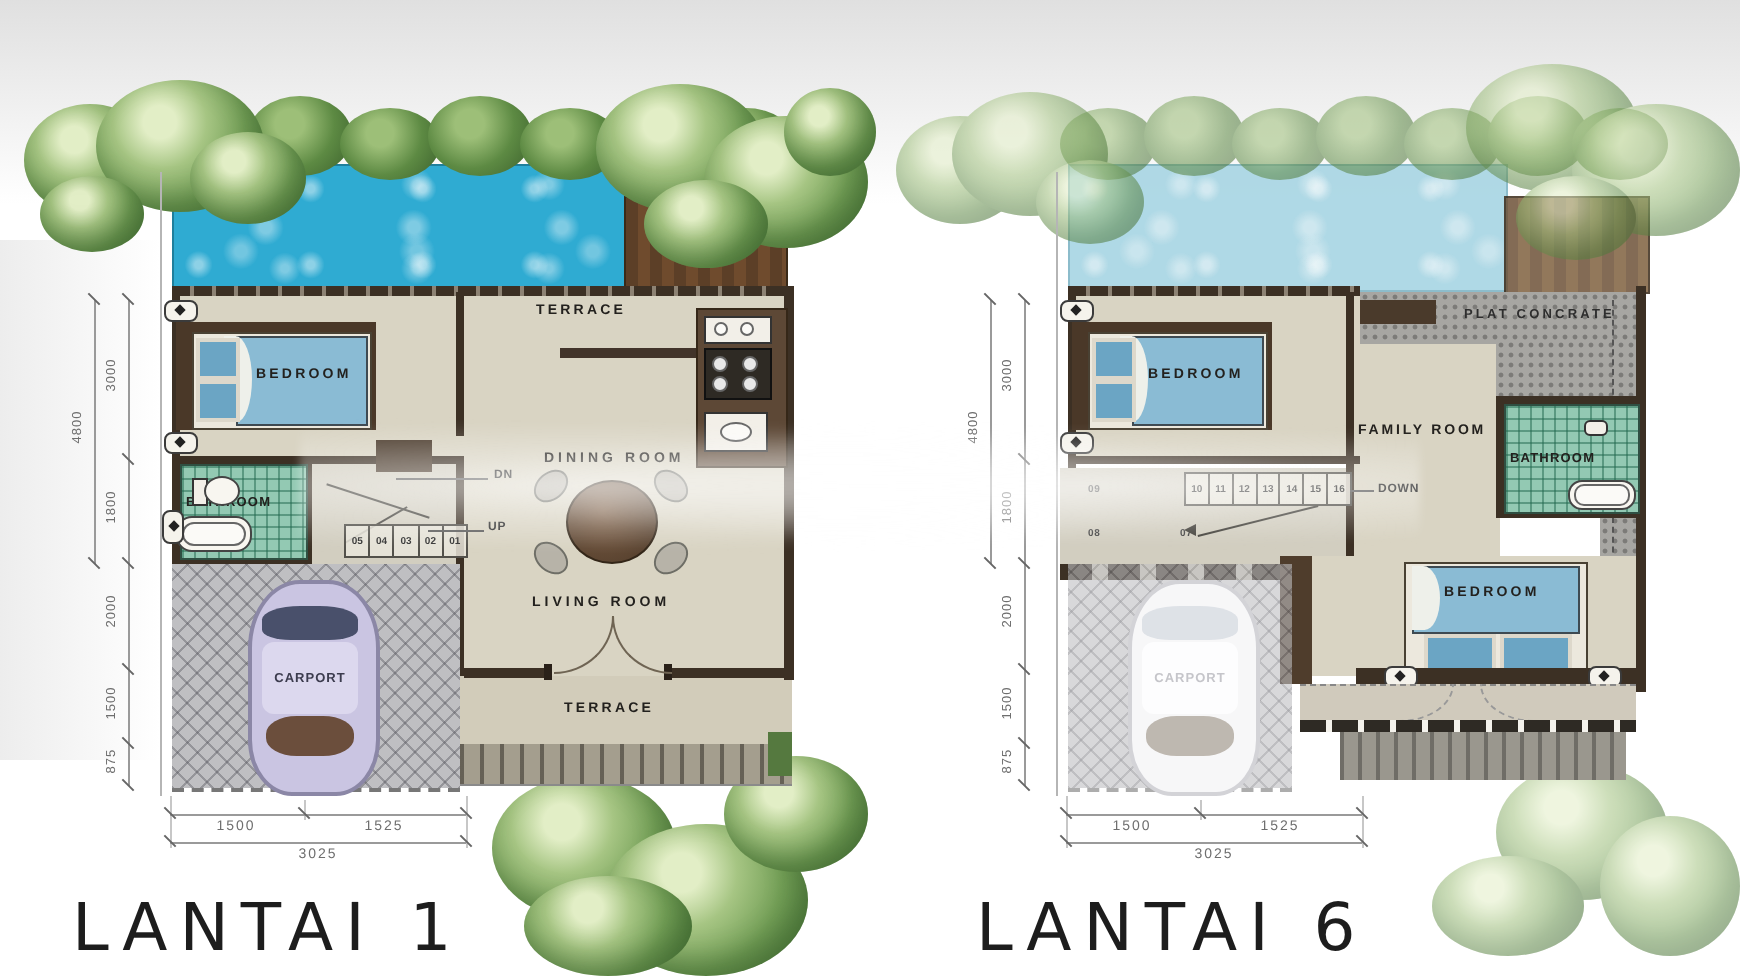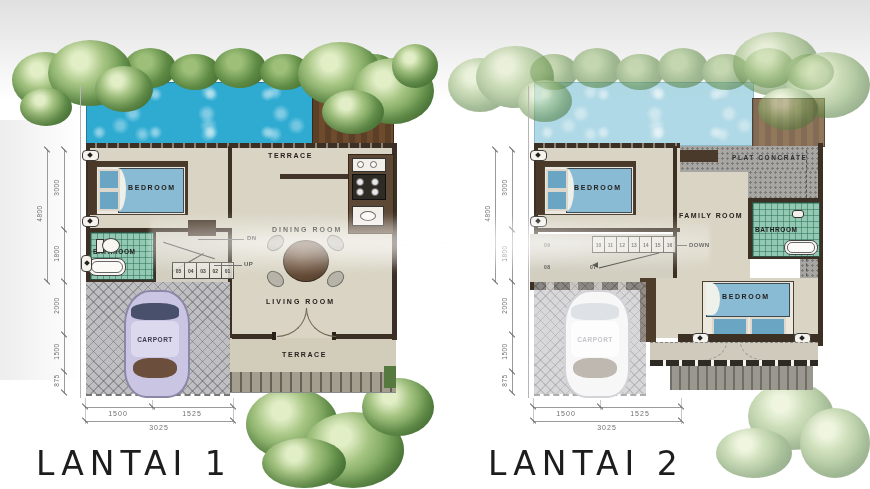--- a/index.html
+++ b/index.html
@@ -375,19 +375,19 @@
     <div class="hline" style="left:85px;top:421px;width:148px;"></div>
     <div class="tick" style="left:81px;top:406px;"></div>
     <div class="tick" style="left:148px;top:406px;"></div>
     <div class="tick" style="left:229px;top:406px;"></div>
     <div class="tick" style="left:81px;top:420px;"></div>
     <div class="tick" style="left:229px;top:420px;"></div>
     <div class="hlab" style="left:98px;top:410px;">1500</div>
     <div class="hlab" style="left:172px;top:410px;">1525</div>
     <div class="hlab" style="left:139px;top:424px;">3025</div>
 
-    <div class="title" style="left:40px;top:444px;">LANTAI 2</div>
+    <div class="title" style="left:40px;top:444px;">LANTAI 6</div>
   </div>
 
   <div class="abs" style="left:150px;top:208px;width:560px;height:70px;pointer-events:none;filter:blur(2px);
               background:radial-gradient(ellipse at 25% 50%,rgba(255,255,255,.6),transparent 65%),
                          radial-gradient(ellipse at 72% 50%,rgba(255,255,255,.55),transparent 60%);"></div>
 </div>
 
 </body></html>

